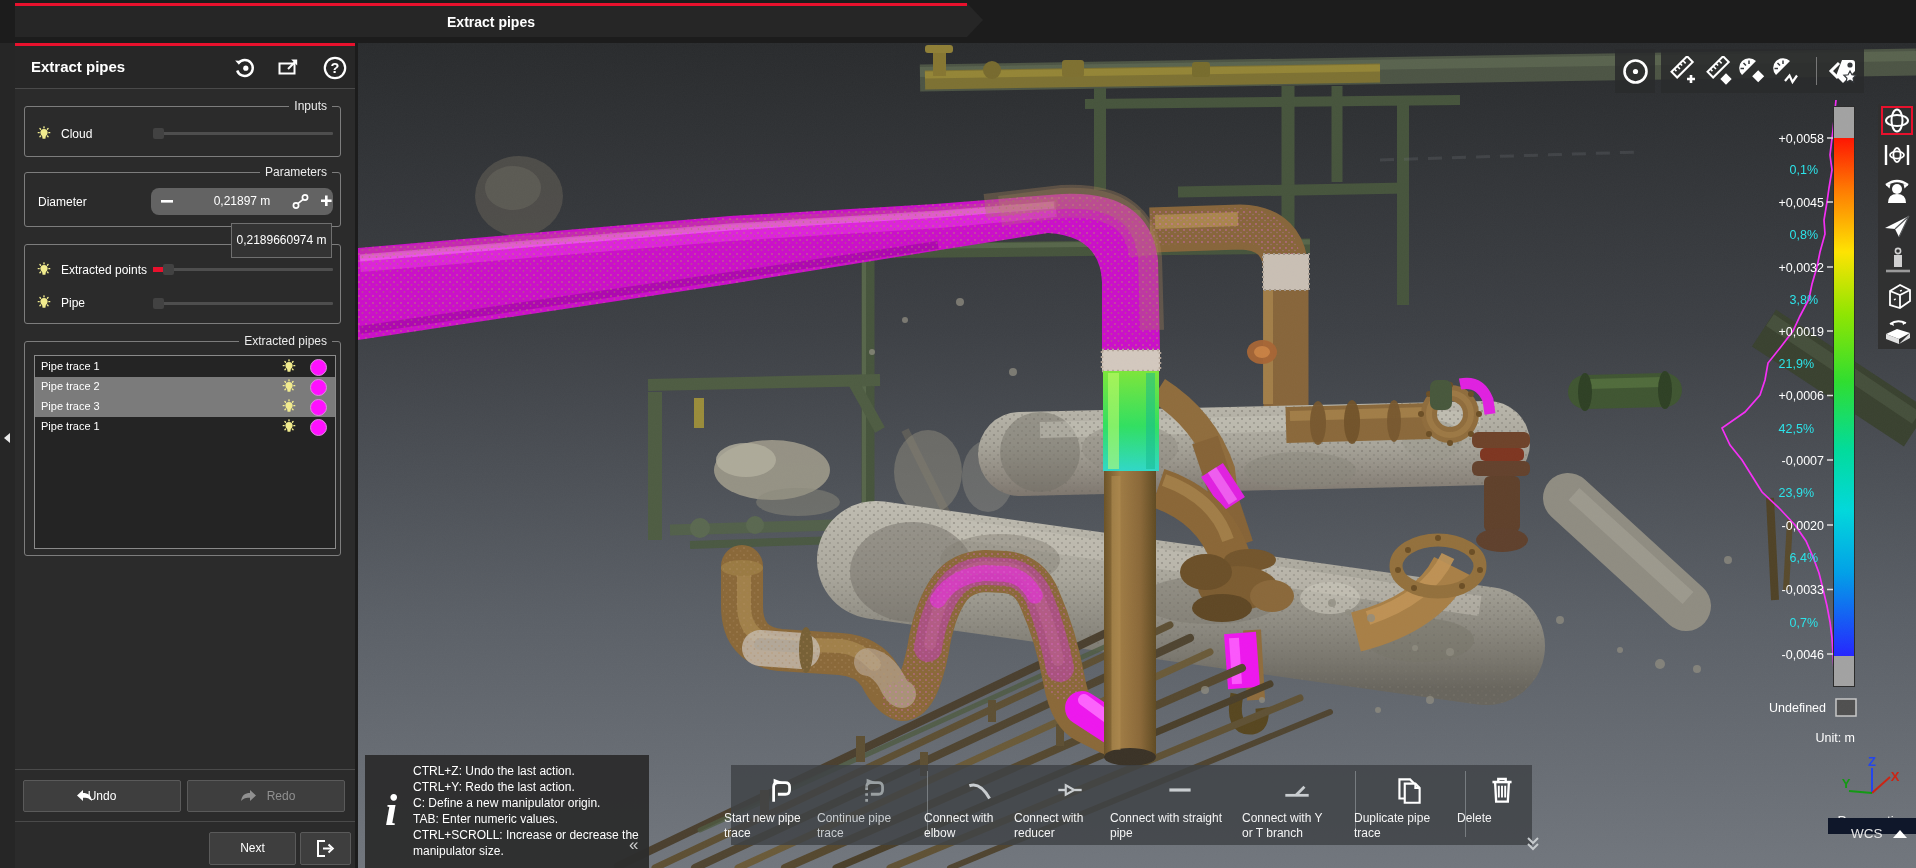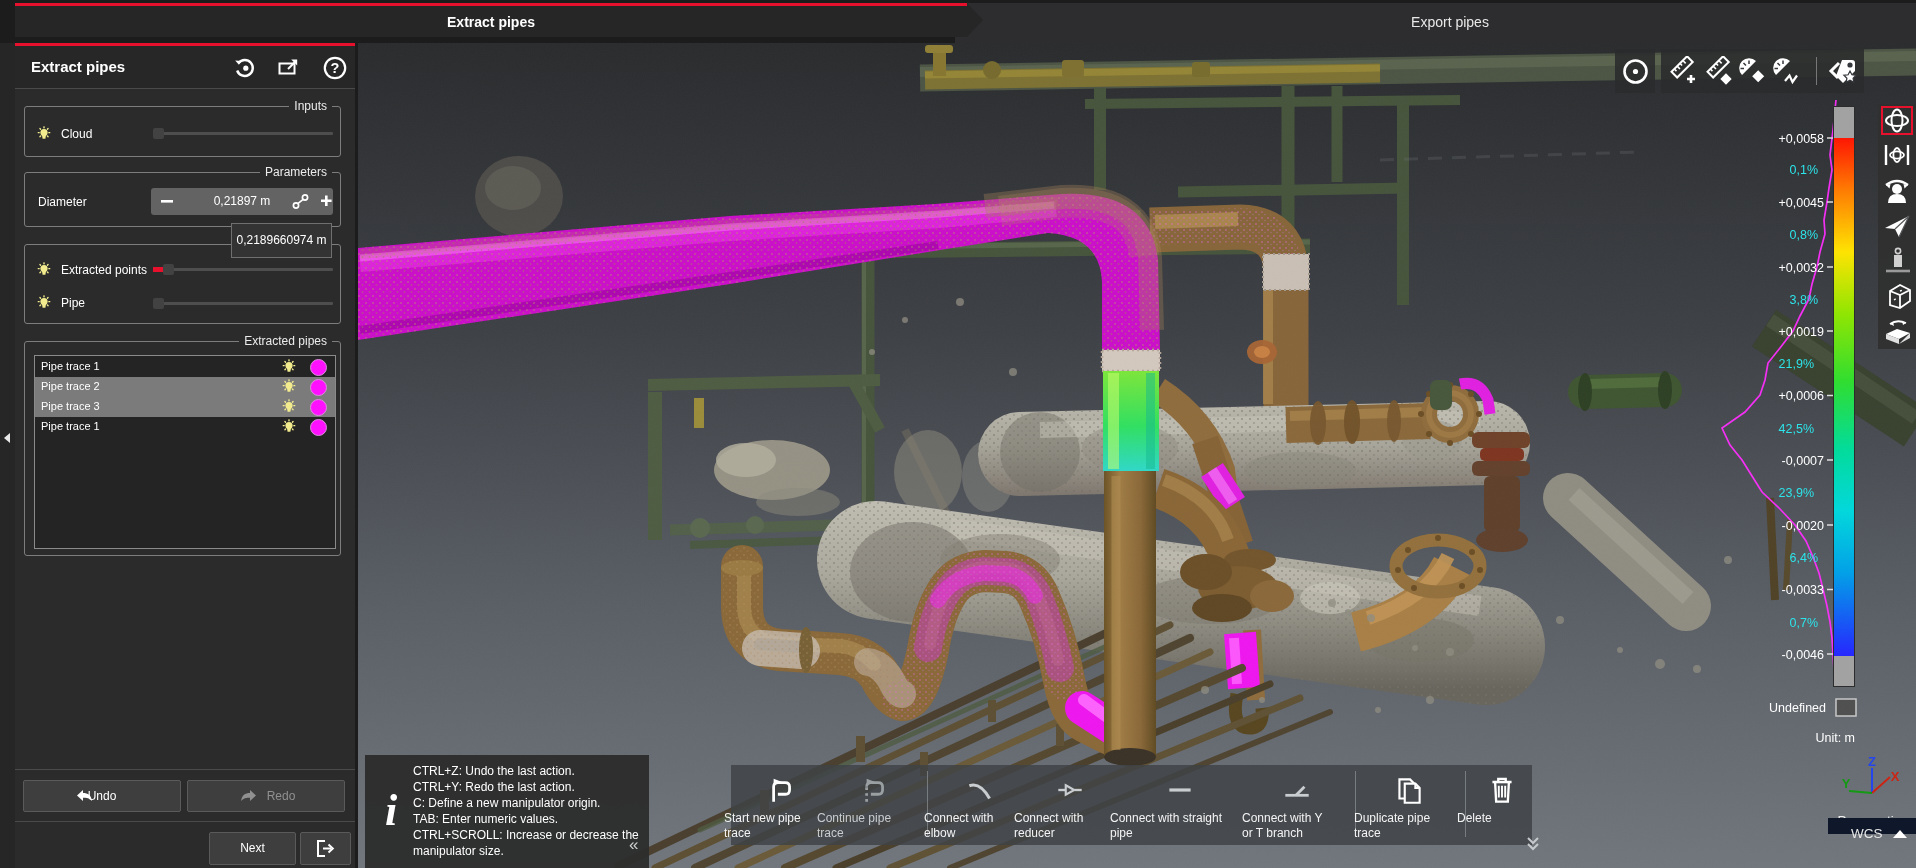--- a/index.html
+++ b/index.html
@@ -587,23 +587,20 @@
       </div>
 
       <div class="abs" style="left:1470px;top:775px;width:88px;height:16px;background:#0f172a">
         <span class="abs" style="left:23px;top:8px;color:#e8e8e8;font-size:13.5px">WCS</span>
         <div class="abs" style="left:65px;top:12px;width:0;height:0;border-left:7px solid transparent;border-right:7px solid transparent;border-bottom:8px solid #fff"></div>
       </div>
     </div>
   </div>
 
   <div id="tabstrip">
-    <div id="tab2">
-        <span>Export pipes</span>
-      </div>
     <div id="tab1">
         <div class="red"></div>
         <span>Extract pipes</span>
       </div>
   </div>
 
   <div id="lstrip"></div>
     <div id="larrow"></div>
 
   <div id="panel">
@@ -636,21 +633,21 @@
       <span class="rowlbl" style="left:46px;top:84px">Cloud</span>
       <div class="slider" style="left:138px;top:85px;width:180px">
           <div class="track"></div>
           <div class="handle" style="left:0"></div>
         </div>
 
       <div class="grp" style="left:9px;top:129px;width:315px;height:53px">
           <span class="lg">Parameters</span>
         </div>
       <span class="rowlbl" style="left:23px;top:152px">Diameter</span>
-      <div class="abs" style="left:136px;top:145px;width:182px;height:27px;background:#636363;border-radius:3px">
+      <div class="abs" style="left:136px;top:145px;width:182px;height:27px;background:#636363;border-radius:8px">
         <svg class="abs" style="left:8px;top:5px" width="16" height="16" viewBox="0 0 16 16">
             <rect x="2" y="7" width="12" height="2.6" fill="#fff"></rect>
           </svg>
         <span class="abs" style="left:0;top:6px;width:182px;text-align:center;color:#fff;font-size:12px">0,21897 m</span>
         <svg class="abs" style="left:141px;top:5px" width="17" height="17" viewBox="0 0 17 17">
           <circle cx="4" cy="12.5" r="2.6" fill="none" stroke="#fff" stroke-width="1.7"></circle>
           <circle cx="13" cy="4.5" r="2.6" fill="none" stroke="#fff" stroke-width="1.7"></circle>
           <path d="M5.8 10.6 L11.2 6.3" stroke="#fff" stroke-width="1.7"></path>
         </svg>
         <svg class="abs" style="left:167px;top:5px" width="16" height="16" viewBox="0 0 16 16">

